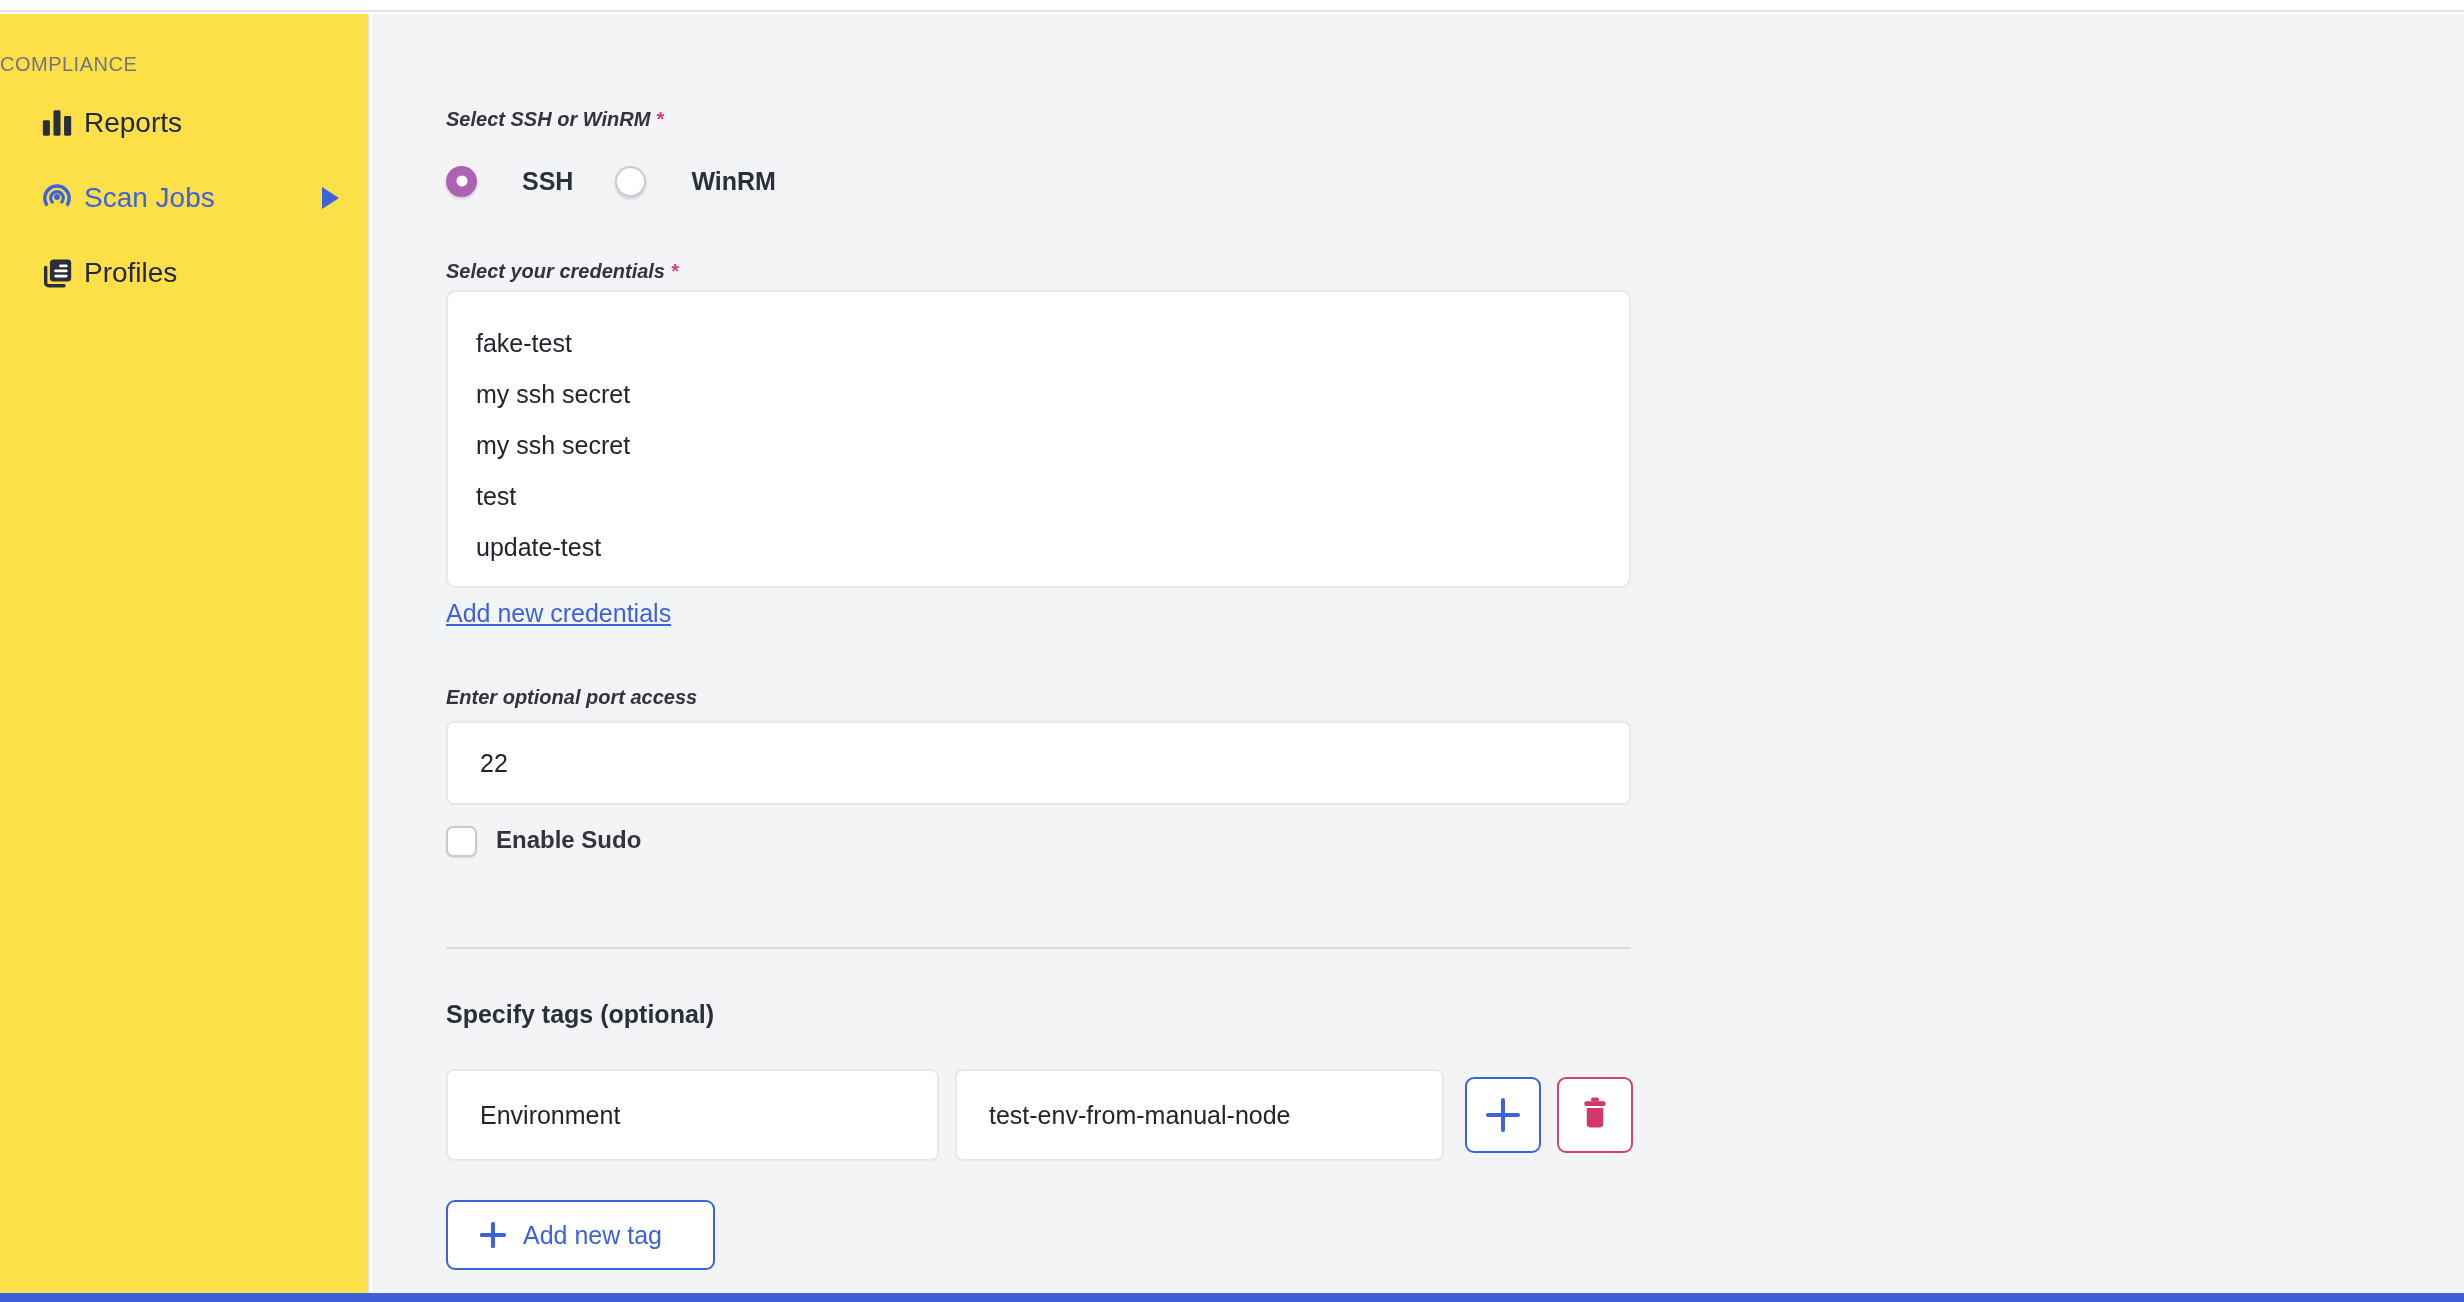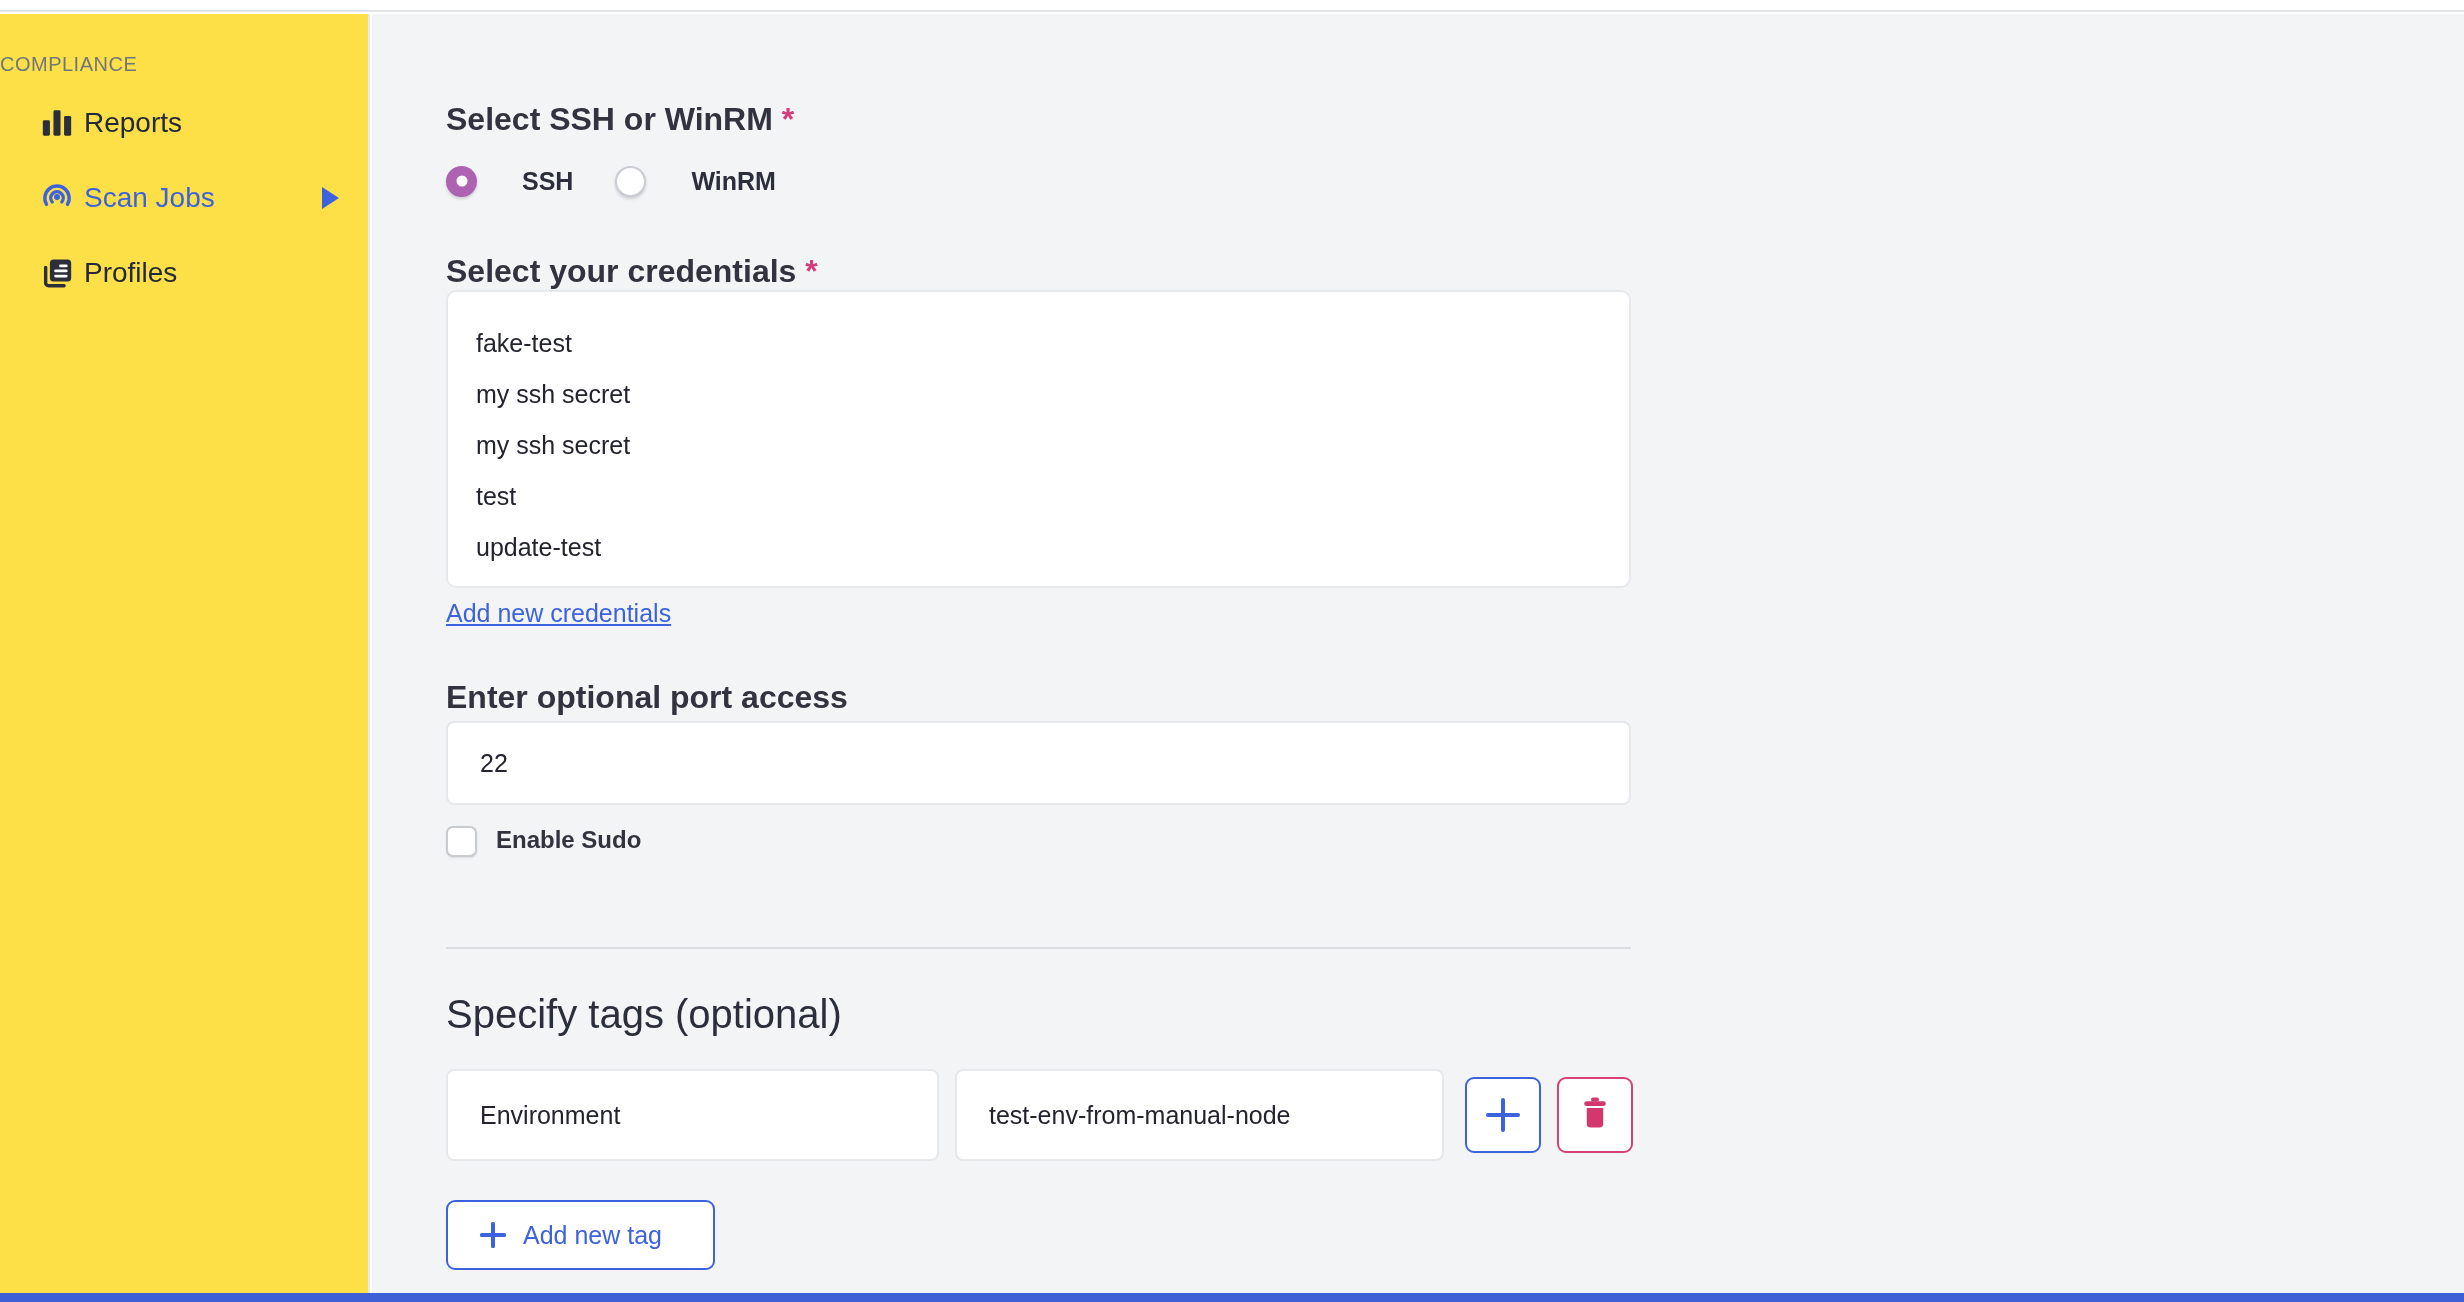--- a/index.html
+++ b/index.html
@@ -49,21 +49,21 @@
   .main {
     position: absolute; top: 14px; left: 372px; right: 0; bottom: 0;
     background: #f3f4f6;
   }
   .page-title {
     position: absolute; left: 74px; top: 6px;
     font-size: 38px; line-height: 56px; font-weight: 400; color: #2b2f3c;
   }
   .field-label {
     position: absolute; left: 74px;
-    font-size: 32px; line-height: 30px; font-weight: 700; color: #32333f;
+    font-size: 20px; line-height: 30px; font-weight: 700; color: #32333f; font-style: italic;
   }
   .req { color: #d23c7a; font-weight: 700; }
   .lbl-protocol { top: 90px; }
   .lbl-credentials { top: 242px; }
   .lbl-port { top: 668px; }
 
   
   .radio-row {
     position: absolute; left: 74px; top: 150px; height: 34px;
     display: flex; align-items: center; gap: 0;
@@ -126,21 +126,21 @@
   }
   .sudo-row .clabel { margin-left: 19px; font-size: 24px; font-weight: 700; color: #32333f; }
 
   .divider {
     position: absolute; left: 74px; top: 933px; width: 1185px; height: 0;
     border-top: 2px solid #dadce0;
   }
 
   .section-title {
     position: absolute; left: 74px; top: 979px;
-    font-size: 40px; line-height: 42px; font-weight: 400; color: #2b2f3c;
+    font-size: 25px; line-height: 42px; font-weight: 700; color: #2b2f3c;
   }
 
   
   .tag-key   { left: 74px;  top: 1055px; width: 493px; height: 92px; }
   .tag-value { left: 583px; top: 1055px; width: 489px; height: 92px; }
   .sq-btn {
     position: absolute; top: 1063px; width: 76px; height: 76px;
     background: #ffffff; border-radius: 9px;
     display: flex; align-items: center; justify-content: center;
     cursor: pointer;

